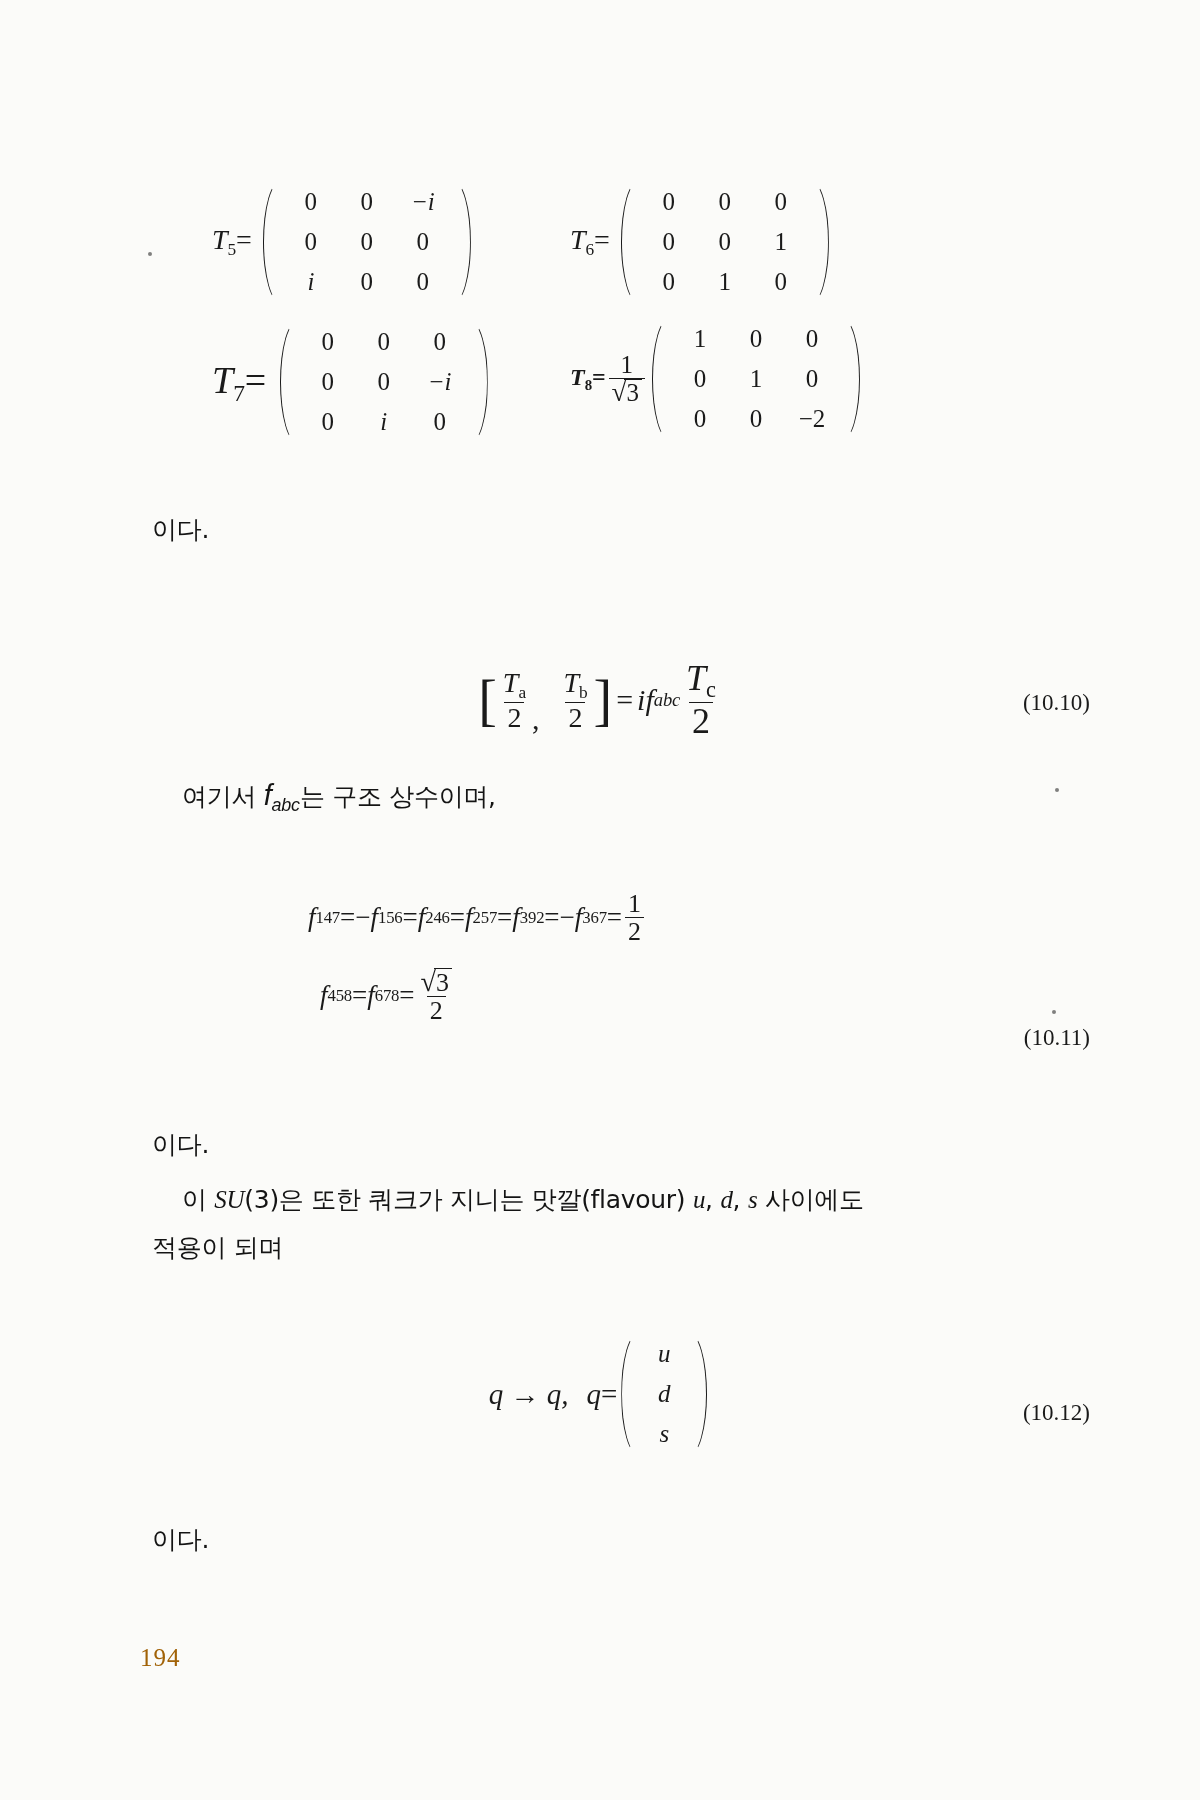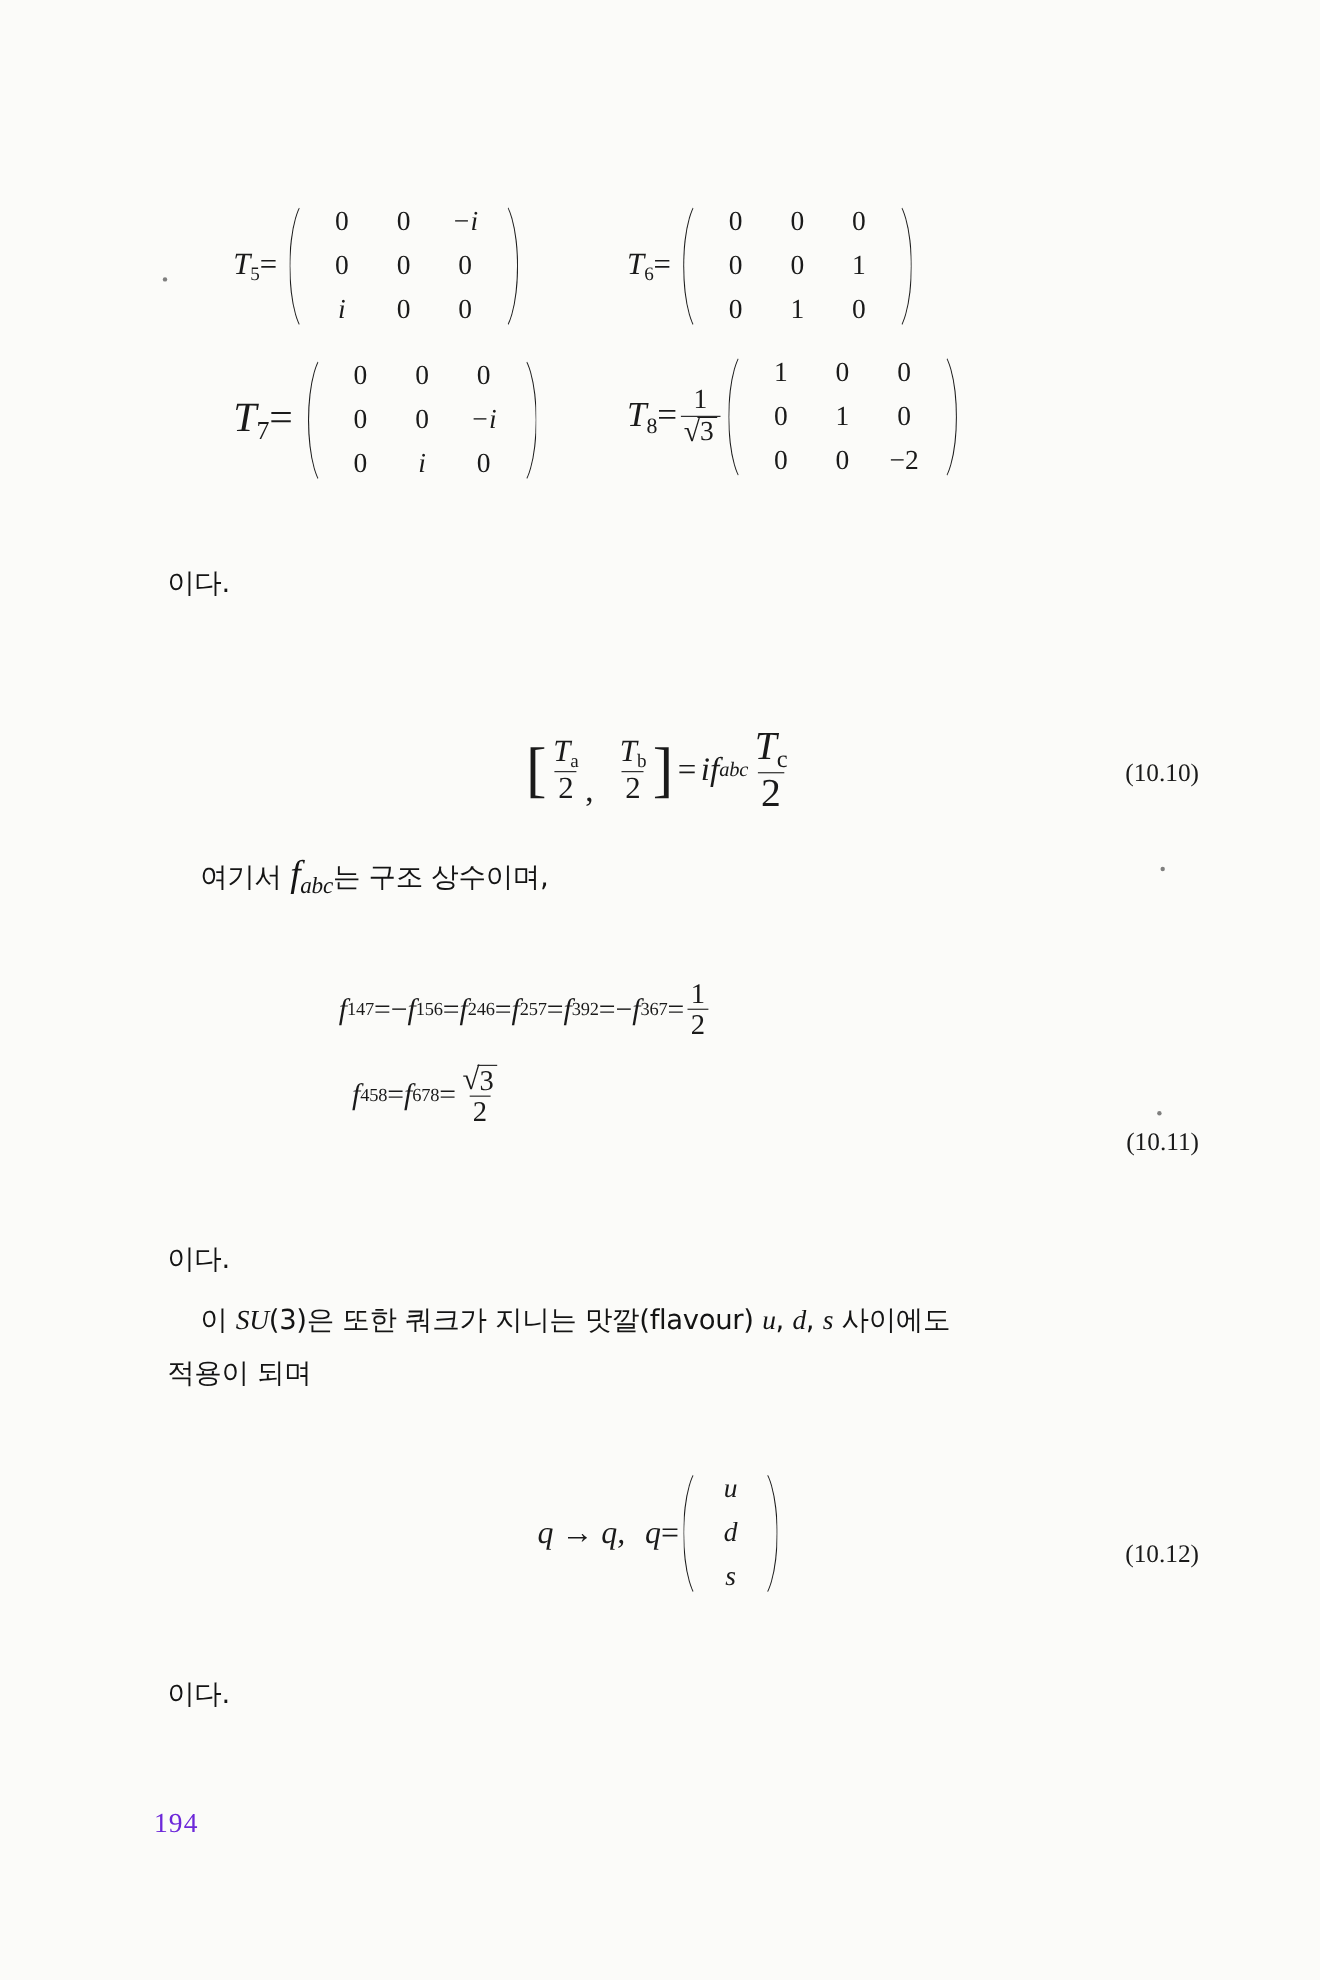--- a/index.html
+++ b/index.html
@@ -151,21 +151,21 @@
     white-space: nowrap;
   }
 
   .pageno {
     position: absolute;
     left: 140px;
     bottom: 128px;
     font-family: "Liberation Serif", serif;
     font-size: 25px;
     letter-spacing: 1px;
-    color: #6d28d9;
+    color: #a16207;
   }
 
   .dot-artifact {
     position: absolute;
     width: 4px; height: 4px;
     background: #555;
     border-radius: 50%;
     opacity: .75;
   }
 </style>
@@ -253,21 +253,21 @@
           <span class="mcell num">0</span>
           <span class="mcell">i</span>
           <span class="mcell num">0</span>
         </span>
       </span>
       <span class="paren right"></span>
     </span>
   </div>
 
   <div style="position:absolute; left:570px; top:315px; display:flex; align-items:center;">
-    <span class="math" style="font-size:32px;">
+    <span class="math" style="font-size:24px;font-weight:bold;">
       <span>T</span><span class="sub">8</span><span class="upright">=</span>
     </span>
     <span class="frac" style="font-size:25px;">
       <span class="num upright">1</span>
       <span class="den">
         <span class="sqrt">
             <span class="radical">√</span>
             <span class="radicand">3</span>
           </span>
       </span>
@@ -317,21 +317,21 @@
         <span class="sub" style="font-style:italic;">abc</span>
       <span class="frac" style="font-size:36px;">
         <span class="num"><span>T</span><span class="sub">c</span></span>
         <span class="den upright">2</span>
       </span>
     </span>
   </div>
   <div class="eqlabel" style="top:690px;">(10.10)</div>
 
   <div class="para" style="left:182px; top:775px;">
-    <span>여기서 </span><span class="math" style="font-family:Liberation Serif, serif; font-size:34px;"><span>f</span><span class="sub" style="font-style:italic;">abc</span></span><span>는 구조 상수이며,</span>
+    <span>여기서 </span><span class="math" style="font-family:Liberation Sans, sans-serif; font-size:29px;"><span>f</span><span class="sub" style="font-style:italic;">abc</span></span><span>는 구조 상수이며,</span>
   </div>
 
   <div style="position:absolute; left:320px; top:890px;">
 
 
     <div class="fline math" style="margin-bottom:22px; margin-left:-12px; display:flex; align-items:center;">
       <span>f</span>
         <span class="sub">147</span>
       <span class="upright">=</span>
         <span class="upright">−</span>

